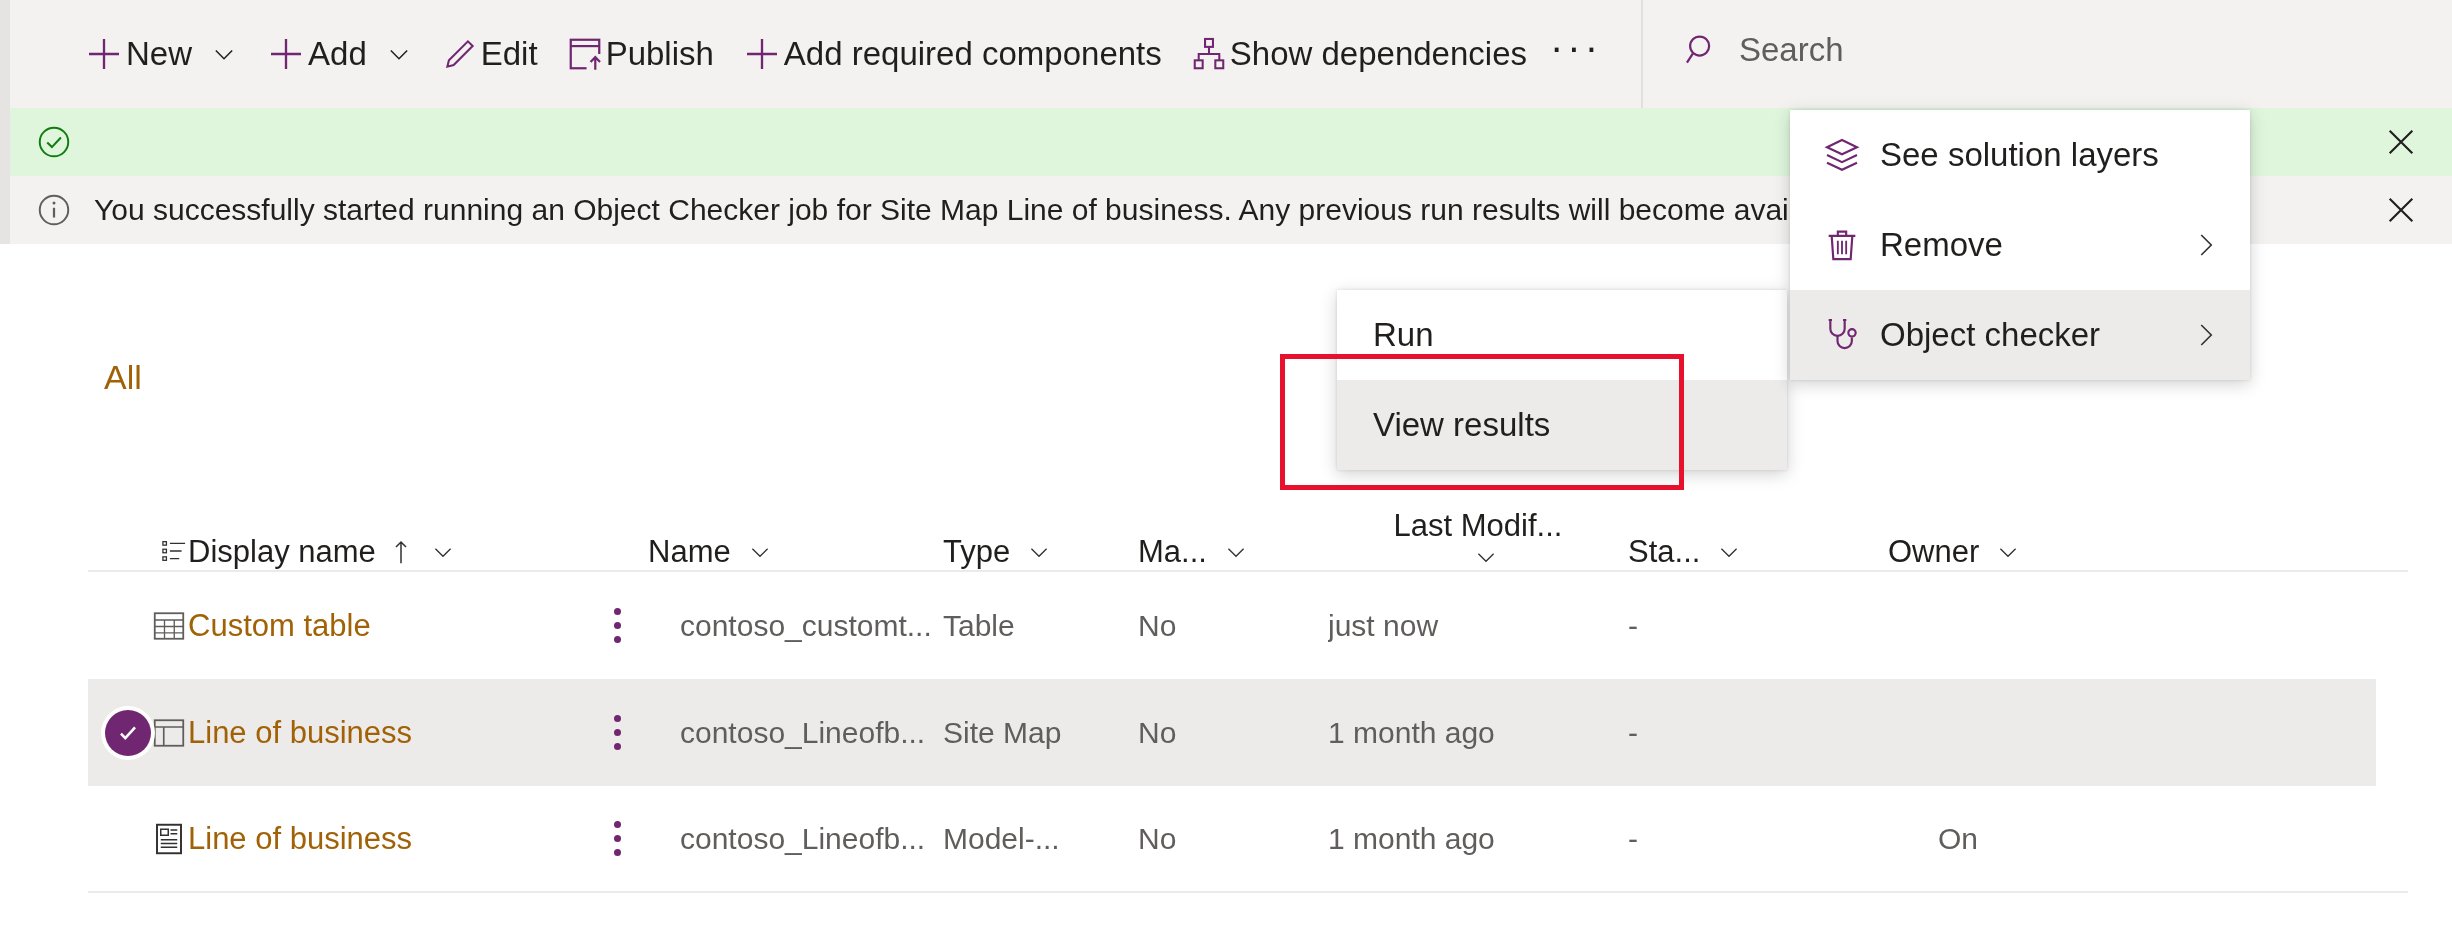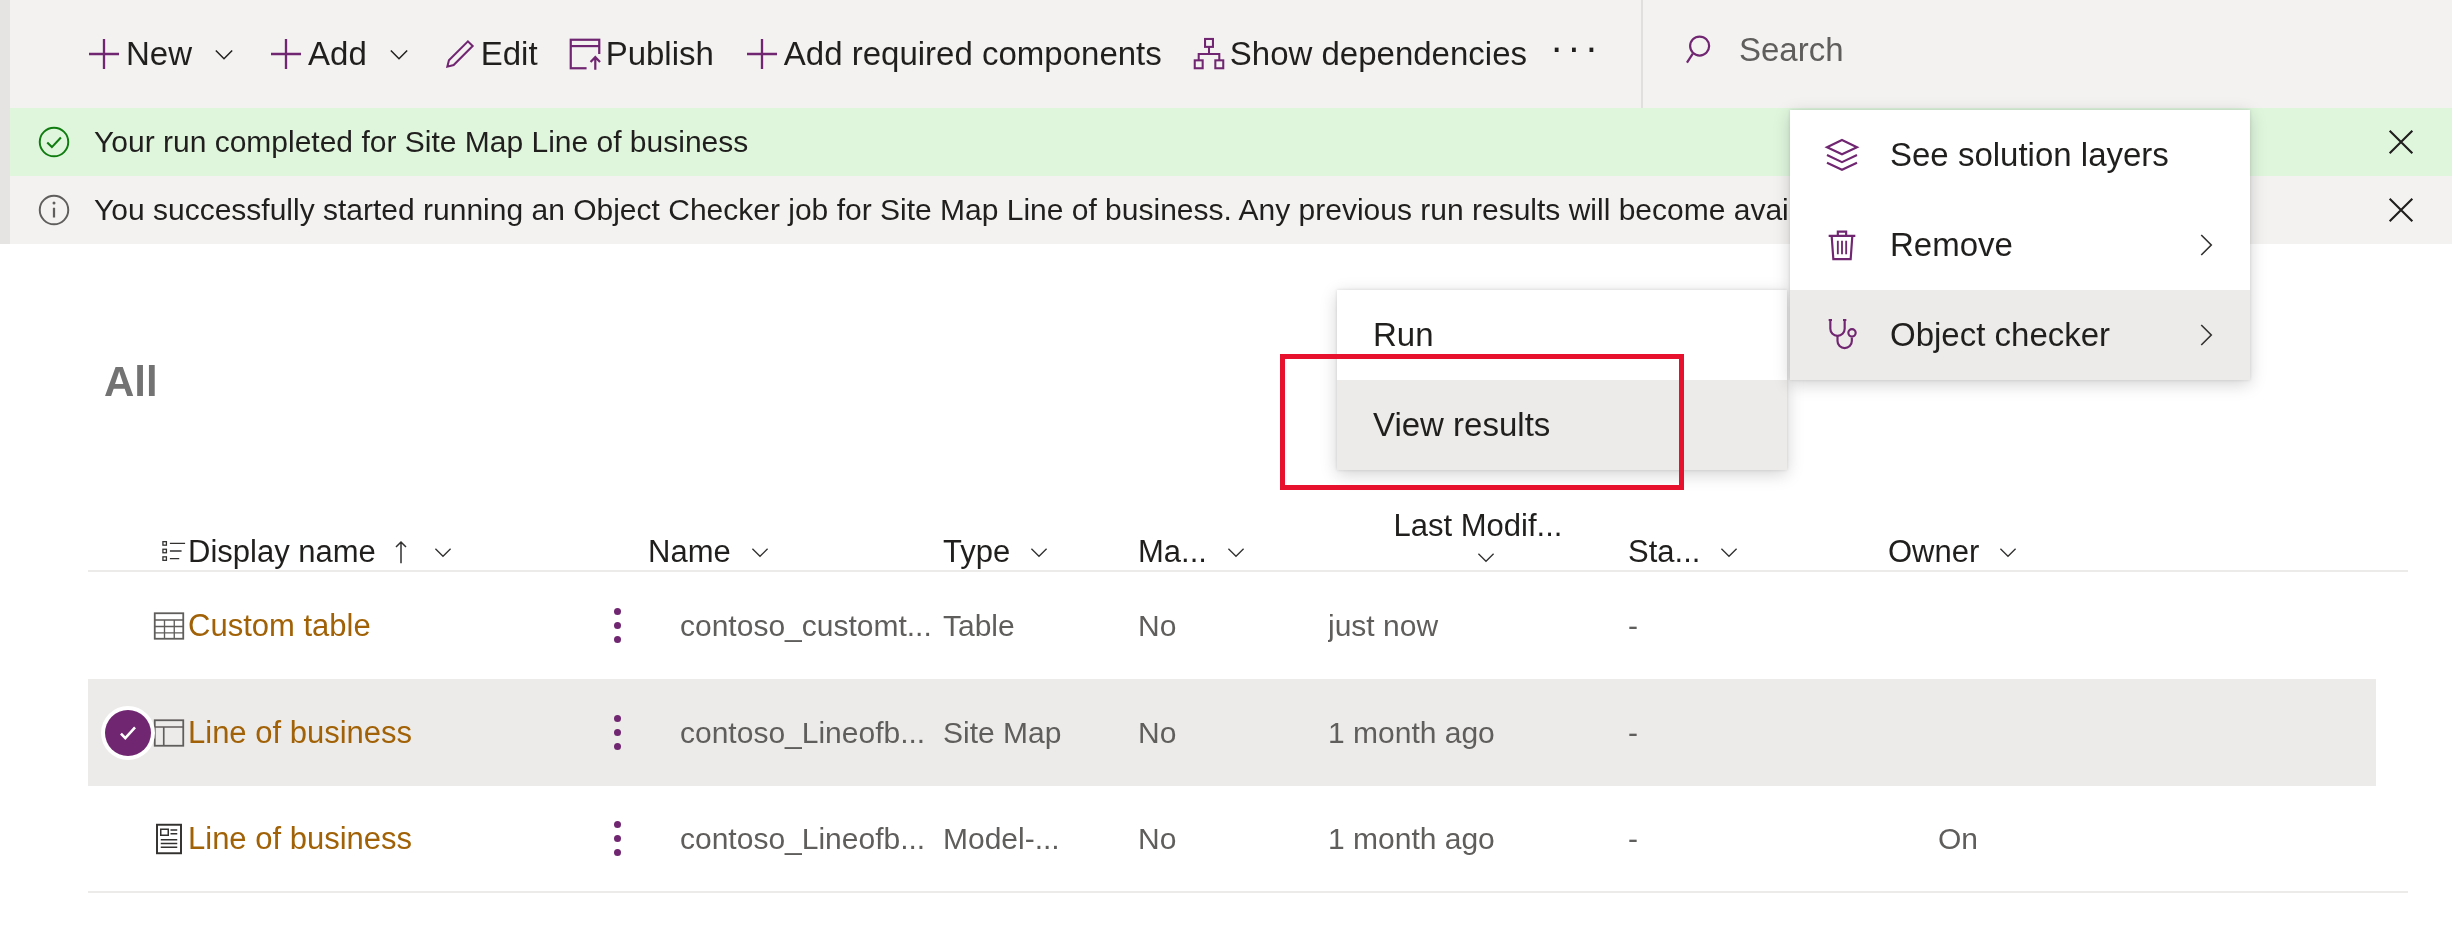--- a/index.html
+++ b/index.html
@@ -67,21 +67,21 @@
   .mb-close {
     position:absolute; right: 26px; top: 50%; transform: translateY(-50%);
     width: 50px; height:50px; display:flex; align-items:center; justify-content:center;
     cursor:pointer;
   }
 
   
   .list-area { position:absolute; left:0; top:244px; width:2452px; height:689px; background:#fff; }
   .view-title {
     position:absolute; left: 104px; top: 358px;
-    font-size: 42px; color:#737373; font-weight:700;
+    font-size: 34px; color:#a16207; font-weight:400;
   }
 
   .grid-header {
     position:absolute; left: 88px; top: 498px; width: 2320px; height: 74px;
     display:flex; align-items:flex-end;
     border-bottom: 2px solid #edebe9;
   }
   .gh-cell {
     display:flex; align-items:center; font-size: 31px; color:#201f1e; font-weight:400;
     white-space:nowrap; cursor:pointer;
@@ -123,21 +123,21 @@
     box-shadow: 0 4px 16px rgba(0,0,0,0.18), 0 0 3px rgba(0,0,0,0.12);
   }
   .menu-main { left: 1790px; top: 110px; width: 460px; }
   .menu-sub  { left: 1337px; top: 290px; width: 450px; }
   .menu-item {
     display:flex; align-items:center; height: 90px;
     padding: 0 26px 0 32px; cursor:pointer; position:relative;
   }
   .menu-item.highlighted { background:#edebe9; }
   .menu-item .mi-icon { width: 54px; display:flex; align-items:center; justify-content:flex-start; }
-  .menu-item .mi-label { font-size: 33px; color:#201f1e; margin-left: 14px; white-space:nowrap; }
+  .menu-item .mi-label { font-size: 33px; color:#201f1e; margin-left: 4px; white-space:nowrap; }
   .menu-item .mi-chevron { position:absolute; right: 30px; display:flex; align-items:center; }
   .menu-sub .menu-item { padding-left: 36px; }
 
   .annotation-box {
     position:absolute; left: 1280px; top: 354px; width: 404px; height: 136px;
     border: 5px solid #e8112d; pointer-events:none;
   }
 </style>
 </head>
 <body>
@@ -238,21 +238,20 @@
   </div>
 
   <div class="msgbar success">
     <div class="msgbar-left-edge"></div>
     <span class="mb-icon">
       <svg width="36" height="36" viewBox="0 0 24 24">
         <circle cx="12" cy="12" r="9.5" stroke="#107c10" stroke-width="1.3" fill="none"></circle>
         <path d="M7.5 12.3l3.1 3.1 6-6.4" stroke="#107c10" stroke-width="1.4" fill="none"></path>
       </svg>
     </span>
-    <span class="mb-text">Your run completed for Site Map Line of business</span>
     <span class="mb-close">
       <svg width="34" height="34" viewBox="0 0 24 24">
           <path d="M4 4l16 16M20 4L4 20" stroke="#201f1e" stroke-width="1.5"></path>
         </svg>
     </span>
   </div>
 
   <div class="msgbar info">
     <div class="msgbar-left-edge"></div>
     <span class="mb-icon">

